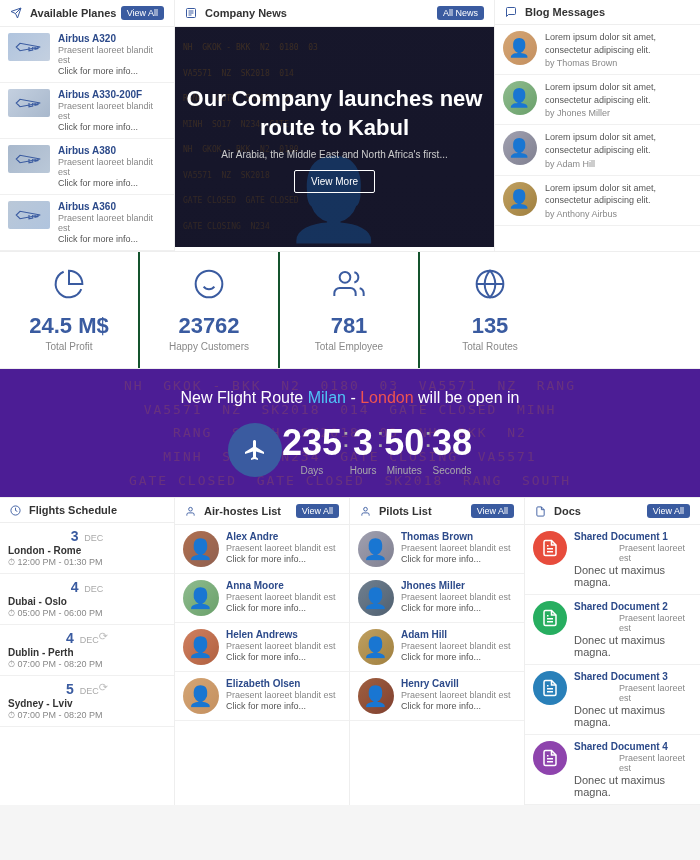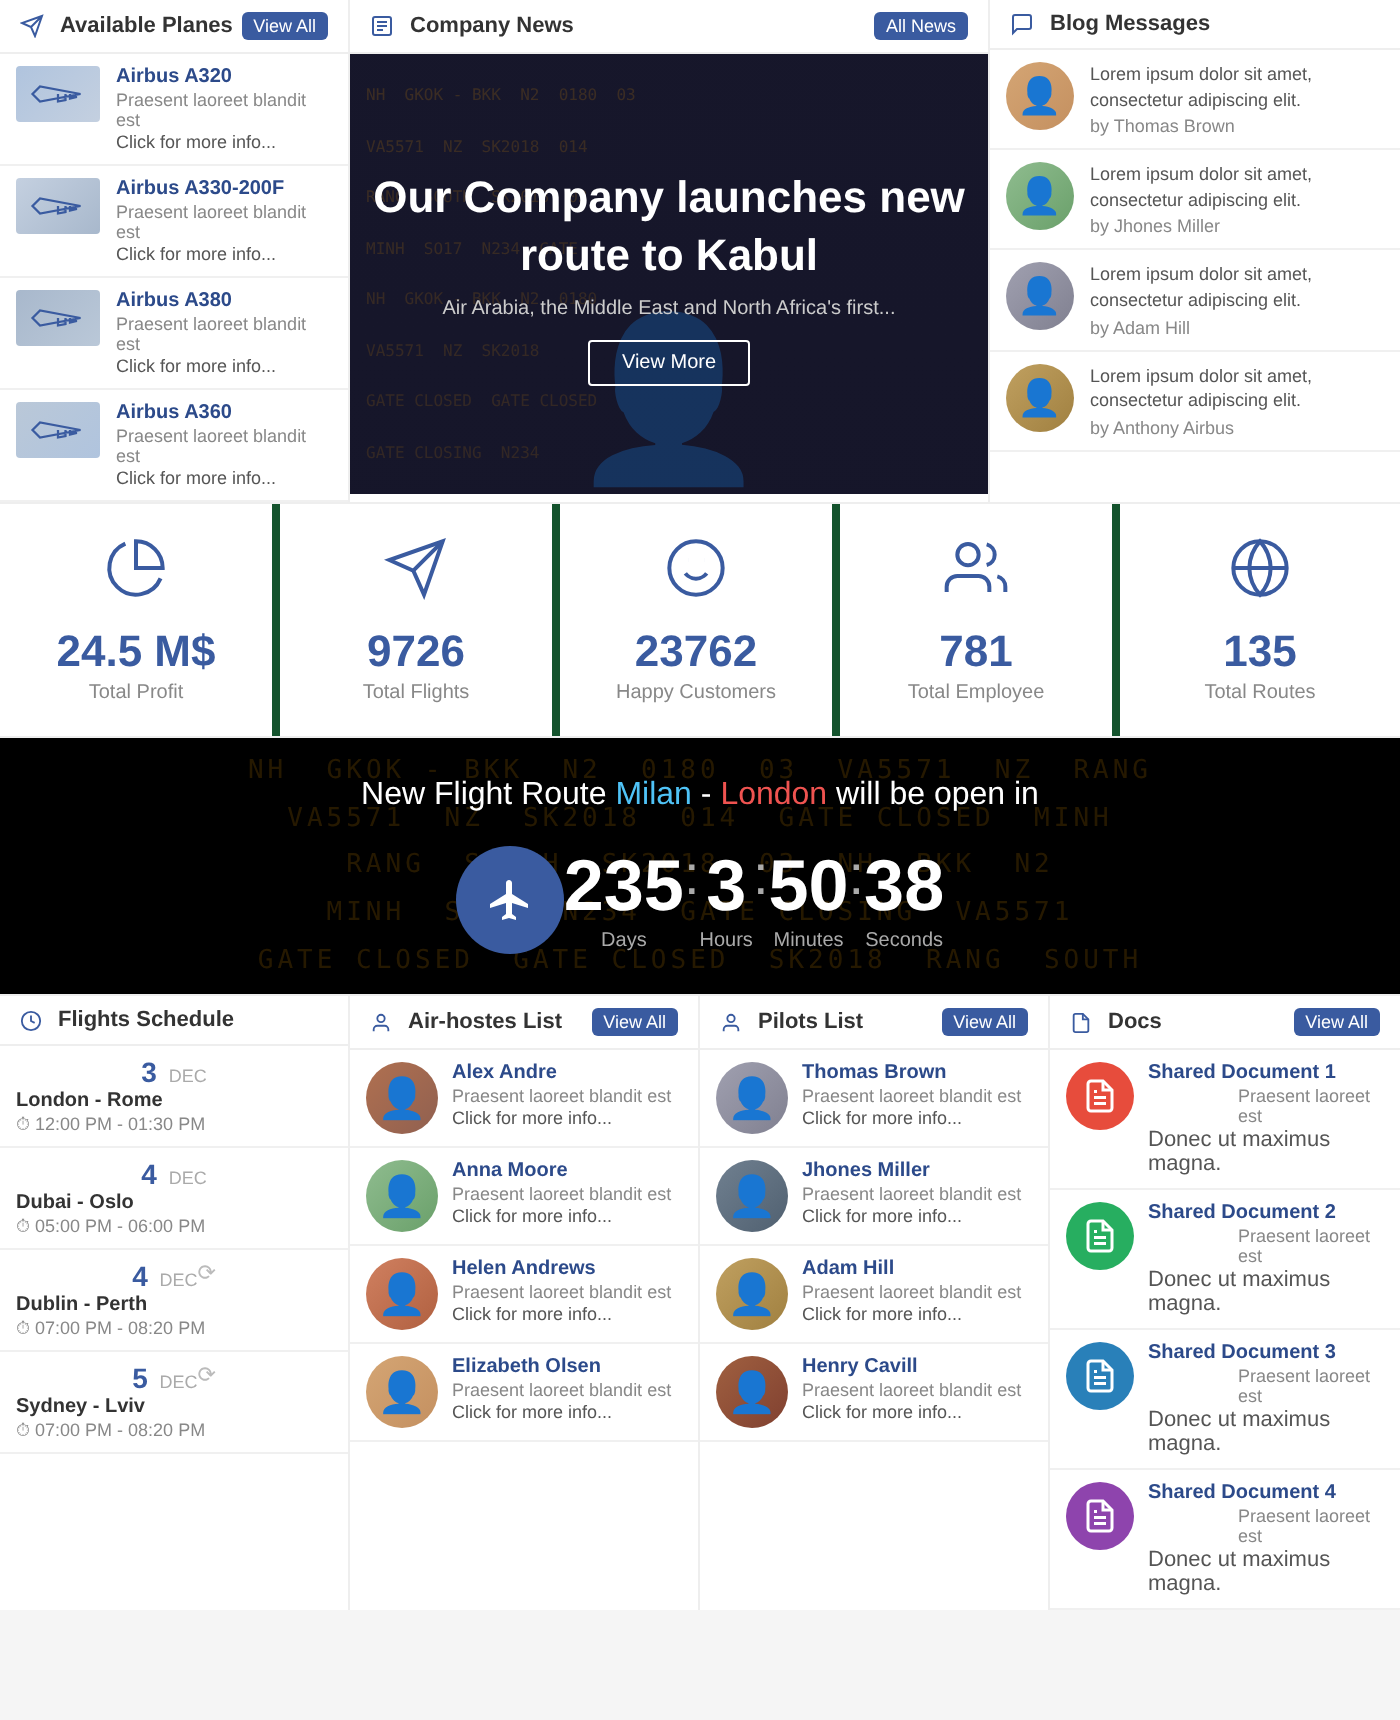--- a/index.html
+++ b/index.html
@@ -38,28 +38,28 @@
     
     .blog-section {}
     .blog-item { display: flex; align-items: flex-start; padding: 6px 8px; border-bottom: 1px solid #f0f0f0; gap: 8px; }
     .blog-avatar { width: 34px; height: 34px; border-radius: 50%; background: #ccc; flex-shrink: 0; overflow: hidden; }
     .avatar-placeholder { width: 100%; height: 100%; display: flex; align-items: center; justify-content: center; font-size: 14px; }
     .blog-text { font-size: 9px; color: #555; line-height: 1.4; }
     .blog-author { font-size: 9px; color: #888; margin-top: 2px; }
 
     
     .stats-row { display: grid; grid-template-columns: repeat(5, 1fr); background: #fff; border-top: 1px solid #eee; border-bottom: 1px solid #eee; }
-    .stat-item { display: flex; flex-direction: column; align-items: center; justify-content: center; padding: 16px 8px; border-right: 4px solid #14532d; }
+    .stat-item { display: flex; flex-direction: column; align-items: center; justify-content: center; padding: 16px 8px; border-right: 2px solid #14532d; }
     .stat-item:last-child { border-right: none; }
     .stat-icon { font-size: 28px; color: #3a5ba0; margin-bottom: 6px; }
     .stat-value { font-size: 22px; font-weight: bold; color: #3a5ba0; }
     .stat-label { font-size: 10px; color: #888; margin-top: 2px; }
 
     
-    .countdown-section { background: #000000; padding: 20px; text-align: center; position: relative; overflow: hidden; }
+    .countdown-section { background: #4c1d95; padding: 20px; text-align: center; position: relative; overflow: hidden; }
     .countdown-bg { position: absolute; inset: 0; display: flex; flex-direction: column; justify-content: space-around; padding: 5px; opacity: 0.15; }
     .countdown-bg-row { color: #ffa500; font-family: monospace; font-size: 13px; letter-spacing: 2px; white-space: nowrap; }
     .countdown-title { color: #fff; font-size: 16px; margin-bottom: 16px; position: relative; z-index: 2; }
     .countdown-display { display: flex; align-items: center; justify-content: center; position: relative; z-index: 2; }
     .countdown-plane { background: #3a5ba0; width: 54px; height: 54px; border-radius: 50%; display: flex; align-items: center; justify-content: center; font-size: 22px; color: #fff; }
     .countdown-unit { text-align: center; }
     .countdown-num { font-size: 36px; font-weight: bold; color: #fff; line-height: 1; }
     .countdown-label { font-size: 10px; color: #aaa; margin-top: 4px; }
     .countdown-sep { color: #fff; font-size: 24px; margin-top: -10px; }
 
@@ -276,30 +276,20 @@
           <path d="M21.21 15.89A10 10 0 1 1 8 2.83"></path>
           <path d="M22 12A10 10 0 0 0 12 2v10z"></path>
         </svg>
     </div>
     <div class="stat-value">24.5 M$</div>
     <div class="stat-label">Total Profit</div>
   </div>
   <div class="stat-item">
     <div class="stat-icon">
       <svg width="32" height="32" viewBox="0 0 24 24" fill="none" stroke="#3a5ba0" stroke-width="1.5">
-          <line x1="22" y1="2" x2="11" y2="13"></line>
-          <polygon points="22 2 15 22 11 13 2 9 22 2"></polygon>
-        </svg>
-    </div>
-    <div class="stat-value">9726</div>
-    <div class="stat-label">Total Flights</div>
-  </div>
-  <div class="stat-item">
-    <div class="stat-icon">
-      <svg width="32" height="32" viewBox="0 0 24 24" fill="none" stroke="#3a5ba0" stroke-width="1.5">
           <circle cx="12" cy="12" r="10"></circle>
           <path d="M8 14s1.5 2 4 2 4-2 4-2"></path>
           <line x1="9" y1="9" x2="9.01" y2="9"></line>
           <line x1="15" y1="9" x2="15.01" y2="9"></line>
         </svg>
     </div>
     <div class="stat-value">23762</div>
     <div class="stat-label">Happy Customers</div>
   </div>
   <div class="stat-item">

